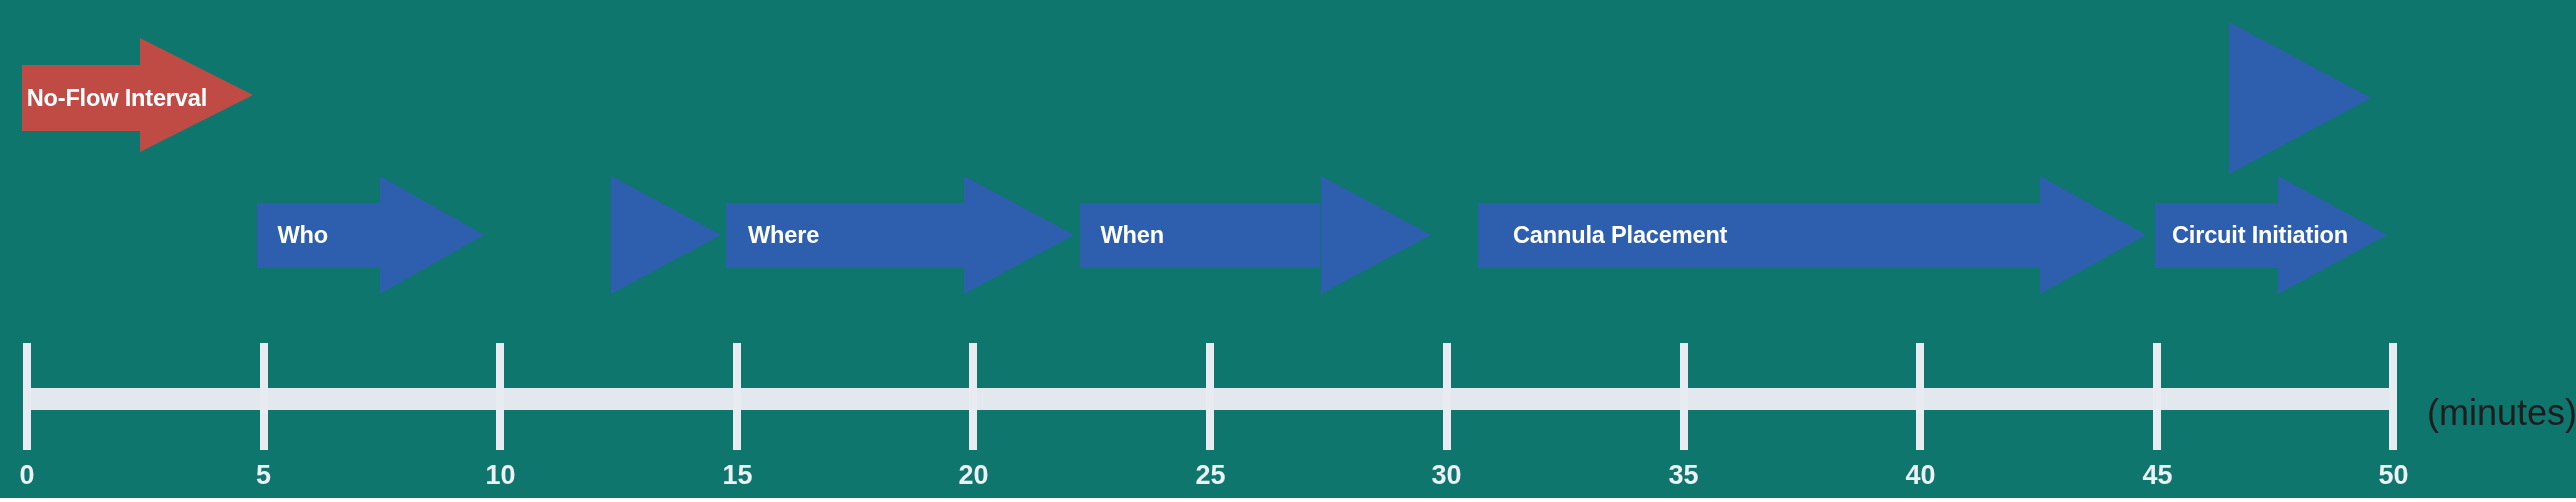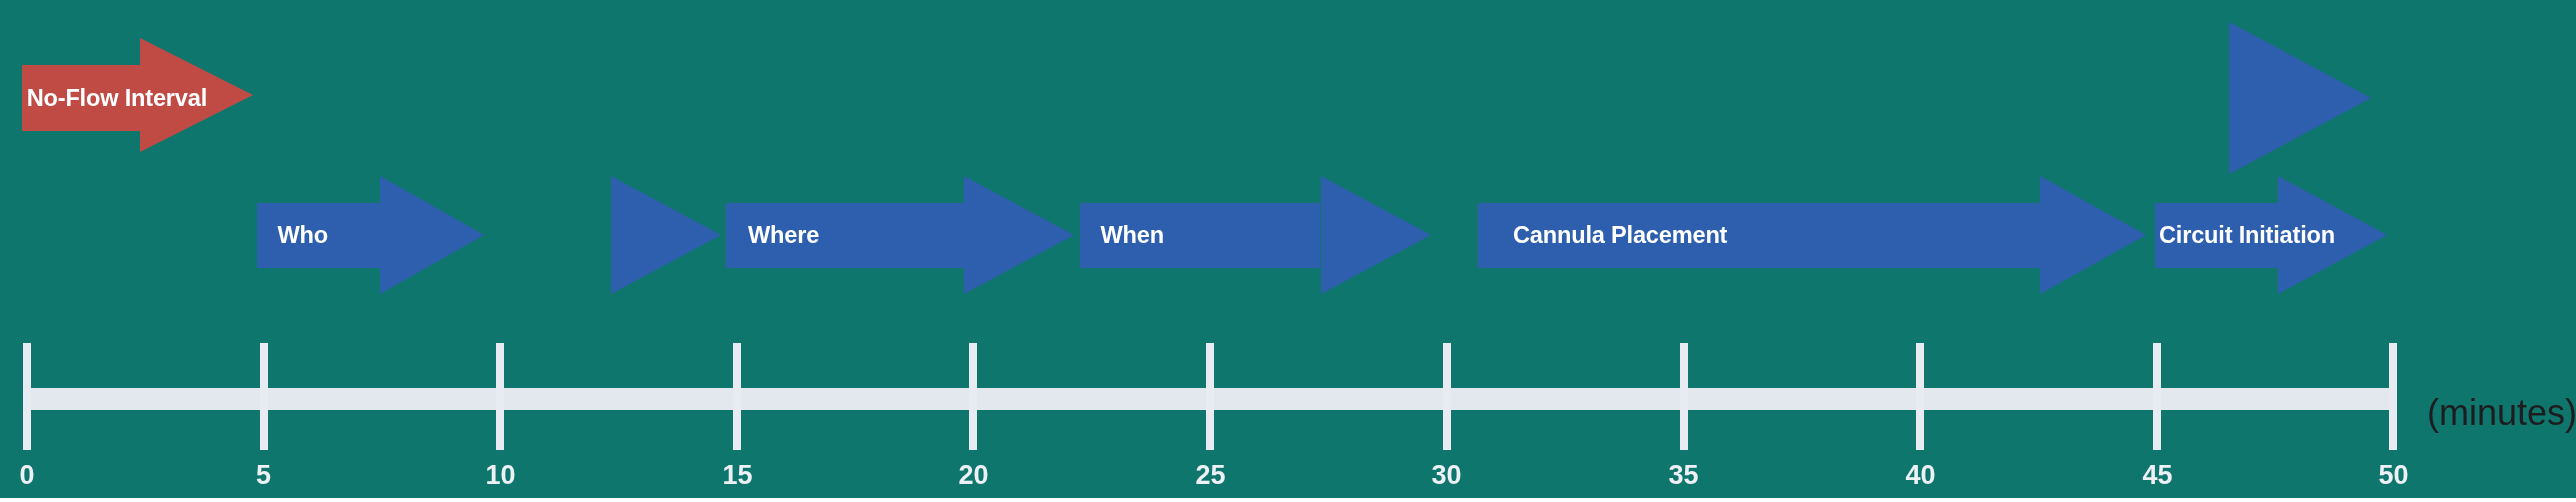--- a/index.html
+++ b/index.html
@@ -97,21 +97,21 @@
   <div class="abody blue" style="left:1080px; top:203px; width:240px; height:65px; padding-left:20.5px;">
     <span>When</span>
   </div>
 
   <div class="head blue" style="left:2040px; top:176px; border-width:59px 0 59px 106px;"></div>
   <div class="abody blue" style="left:1442px; top:203px; width:598px; height:65px; padding-left:35px;margin-left:36px;">
     <span>Cannula Placement</span>
   </div>
 
   <div class="head blue" style="left:2278px; top:176px; border-width:59px 0 59px 109px;"></div>
-  <div class="abody blue" style="left:2155px; top:203px; width:123px; height:65px; padding-left:4px;">
+  <div class="abody blue" style="left:2155px; top:203px; width:123px; height:65px; padding-left:17px;">
     <span>Circuit Initiation</span>
   </div>
 
   <div class="ruler-bar"></div>
 
   <div class="tick" style="left:23px;"></div>
   <div class="tick" style="left:260px;"></div>
   <div class="tick" style="left:496px;"></div>
   <div class="tick" style="left:733px;"></div>
   <div class="tick" style="left:969px;"></div>

